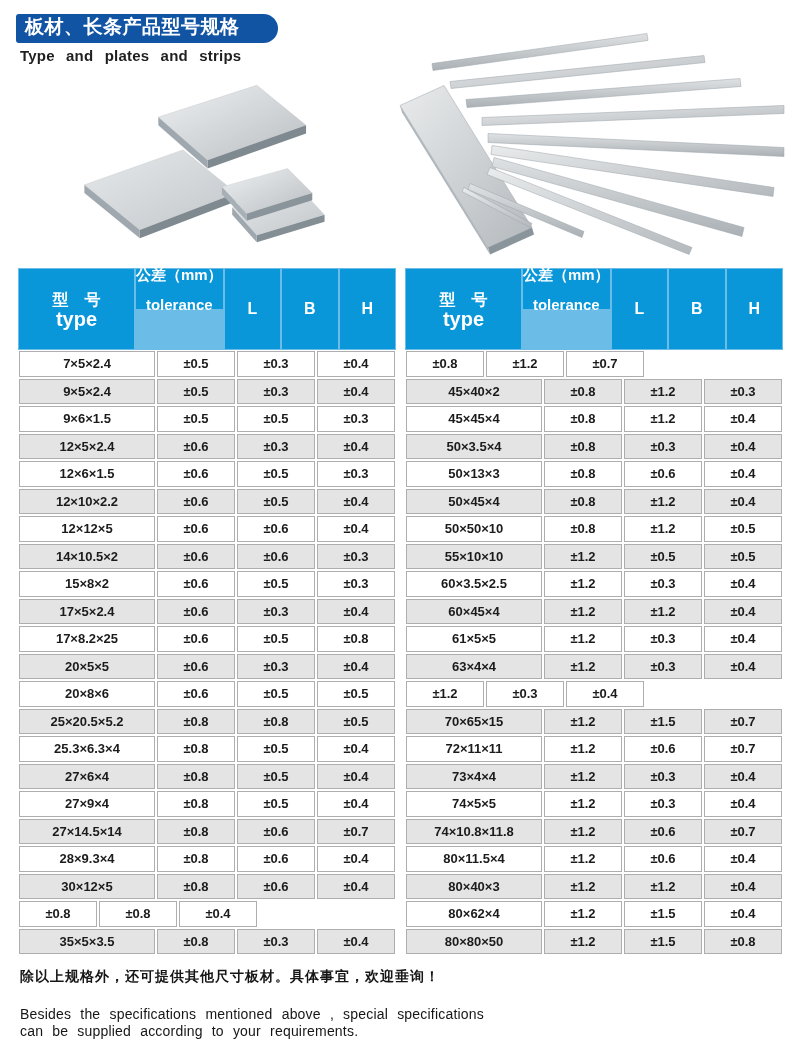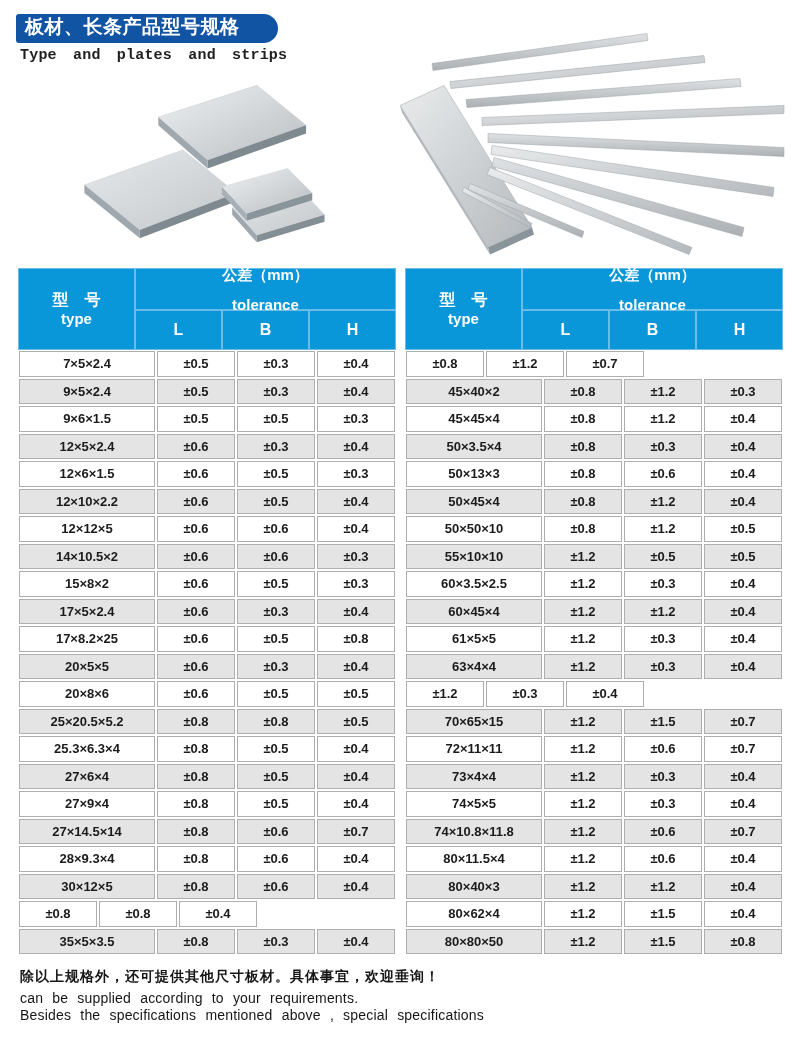--- a/index.html
+++ b/index.html
@@ -10,62 +10,62 @@
 
   
   .banner {
     position:absolute; left:16px; top:14px; width:262px; height:29px;
     background:#1254a4; border-radius:3px 15px 15px 3px;
     display:flex; align-items:flex-start; padding-left:9px; box-sizing:border-box;
   }
   .banner span { color:#ffffff; font-weight:bold; font-size:19px; letter-spacing:0.5px; white-space:nowrap; }
   .title-en {
     position:absolute; left:20px; top:47px; font-size:15px; font-weight:bold;
-    color:#1f1f1f; word-spacing:7px; letter-spacing:0.2px;font-family:Liberation Mono, monospace;
+    color:#1f1f1f; word-spacing:7px; letter-spacing:0.2px;
   }
 
   
   .plates { position:absolute; left:55px; top:72px; width:340px; height:195px; }
   .strips { position:absolute; left:392px; top:14px; width:400px; height:248px; }
 
   
   .tables { position:absolute; left:18px; top:268px; display:flex; gap:9px; }
   .spec-table { width:378px; }
 
   .thead { background:#6bbde8; display:flex; height:82px; box-sizing:border-box; }
   .th {
     background:#0a97d9; color:#ffffff; font-weight:bold; margin:1px;
     display:flex; flex-direction:column; align-items:center; justify-content:center;
     box-sizing:border-box; text-align:center;
   }
   .type-th { width:118px; }
   .type-th .cn { font-size:16px; line-height:20px; }
-  .type-th .en { font-size:15px; line-height:18px; }
-  .th-right { width:268px; display:flex; flex-direction:column; }
+  .type-th .en { font-size:20px; line-height:18px; }
+  .th-right { width:268px; display:flex; flex-direction:row; }
   .tol-th { height:40px; flex:0 0 auto; }
   .tol-th .cn { font-size:15px; line-height:18px; }
   .tol-th .en { font-size:15px; line-height:17px;margin-top:12px; }
   .lbh { flex:1; display:flex; }
   .col-th { flex:1; font-size:16px; }
 
   .tbody {}
   .row { display:flex; height:27.5px; }
   .cell {
     margin:1px; border:1px solid #aeaeae; background:#ffffff;
     display:flex; align-items:center; justify-content:center;
     font-size:13px; font-weight:bold; color:#1b1b1b; box-sizing:border-box;
     white-space:nowrap;
   }
   .row.alt .cell { background:#e4e4e4; }
   .cell.c0 { width:136px;text-align:center; }
   .cell.c1, .cell.c2, .cell.c3 { width:78px; }
 
   
   .footer { position:absolute; left:20px; top:968px; color:#161616; }
-  .footer .cn { font-size:14px; font-weight:bold; letter-spacing:1px; margin-bottom:4px; }
+  .footer .cn { font-size:14px; font-weight:bold; letter-spacing:1px; margin-bottom:20px; }
   .footer .en { font-size:14px; word-spacing:5px; letter-spacing:0.2px; line-height:17px; }
 </style>
 </head>
 <body>
 
 <div class="page">
 
   <div class="banner">
     <span>板材、长条产品型号规格</span>
   </div>
@@ -443,17 +443,17 @@
             <div class="cell c2">±1.5</div>
             <div class="cell c3">±0.8</div>
           </div>
         </div>
     </section>
 
   </div>
 
   <div class="footer">
     <div class="cn">除以上规格外，还可提供其他尺寸板材。具体事宜，欢迎垂询！</div>
+    <div class="en">Besides the specifications mentioned above , special specifications</div>
     <div class="en">can be supplied according to your requirements.</div>
-    <div class="en">Besides the specifications mentioned above , special specifications</div>
   </div>
 
 </div>
 
 </body></html>

